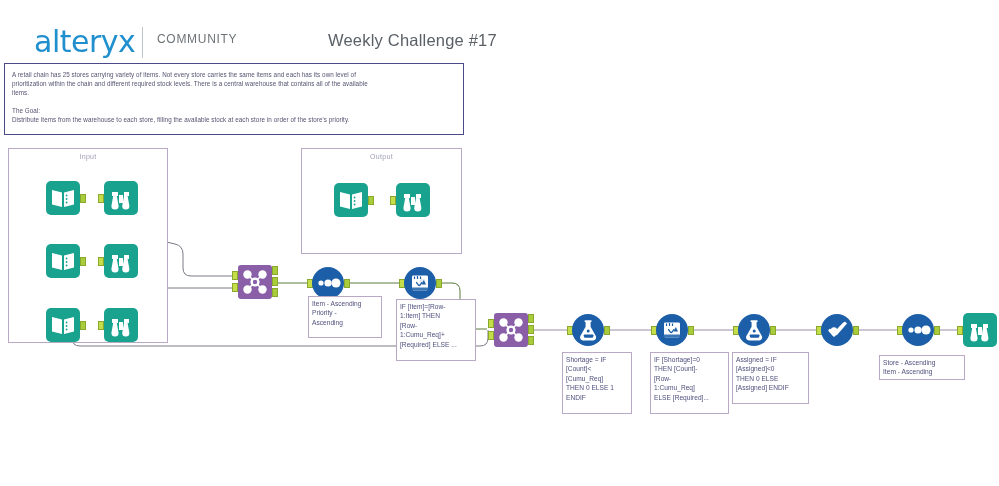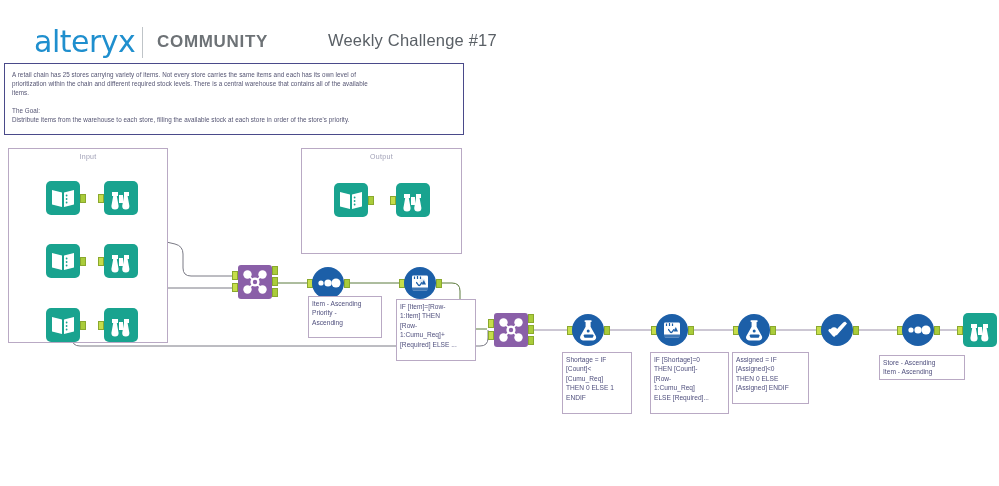--- a/index.html
+++ b/index.html
@@ -39,24 +39,24 @@
   }
   .brand-divider {
     position: absolute;
     left: 118px; top: 27px;
     width: 1px; height: 31px;
     background: #bfc4c8;
   }
   .brand-sub {
     position: absolute;
     left: 133px; top: 32px;
-    font-size: 17px;
+    font-size: 12px;
     letter-spacing: 0.7px;
     color: #6d7276;
-    font-weight: 700;
+    font-weight: 400;
   }
   .challenge-title {
     position: absolute;
     left: 304px; top: 31px;
     font-size: 16.5px;
     color: #5a6066;
     font-weight: 400;
     letter-spacing: 0.2px;
   }
 

